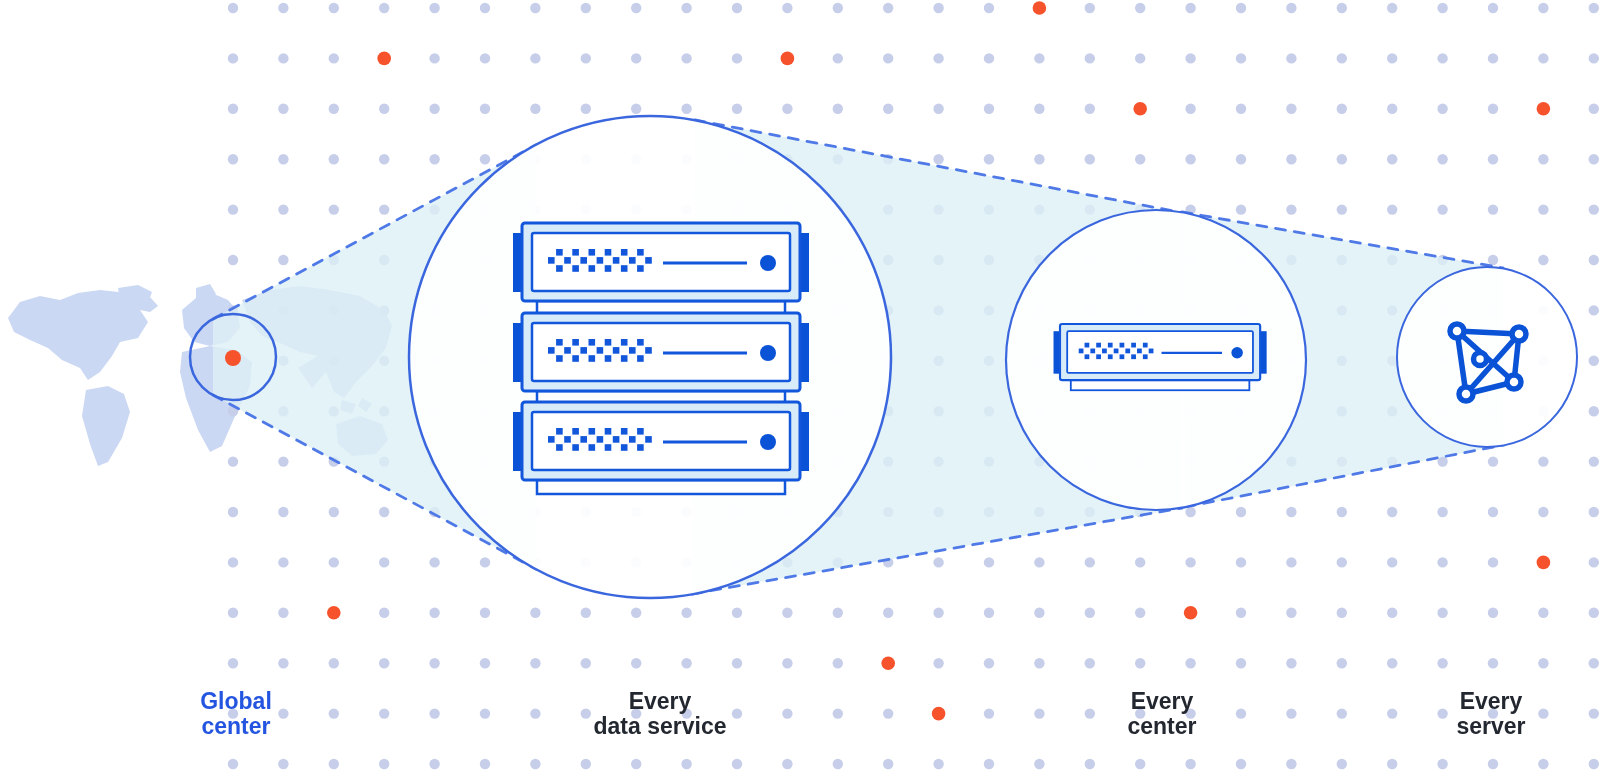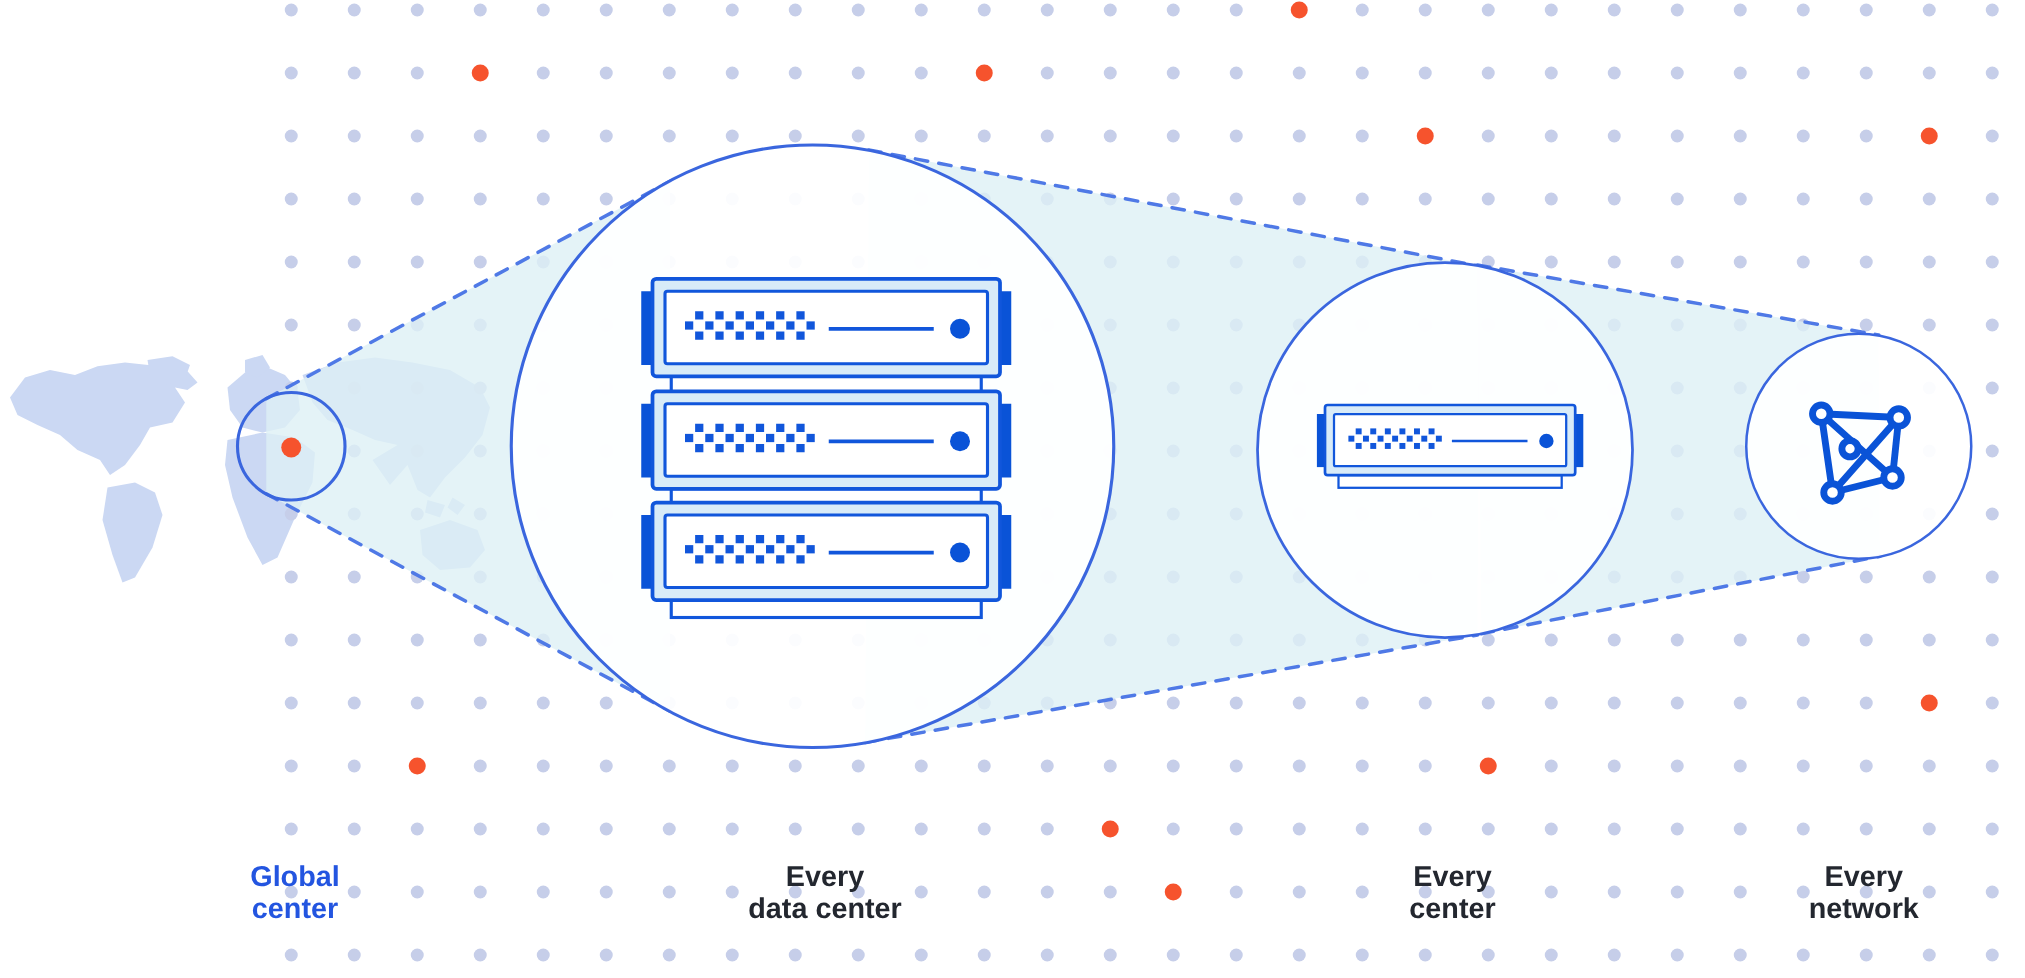--- a/index.html
+++ b/index.html
@@ -594,23 +594,23 @@
       </g>
     </g>
   </svg>
 
   <div class="stage-label blue" style="left:236px">
     <span>Global</span>
     <span>center</span>
   </div>
   <div class="stage-label" style="left:660px">
     <span>Every</span>
-    <span>data center</span>
+    <span>data service</span>
   </div>
   <div class="stage-label" style="left:1162px">
     <span>Every</span>
     <span>center</span>
   </div>
   <div class="stage-label" style="left:1491px">
     <span>Every</span>
-    <span>network</span>
+    <span>server</span>
   </div>
 </div>
 
 </body></html>

